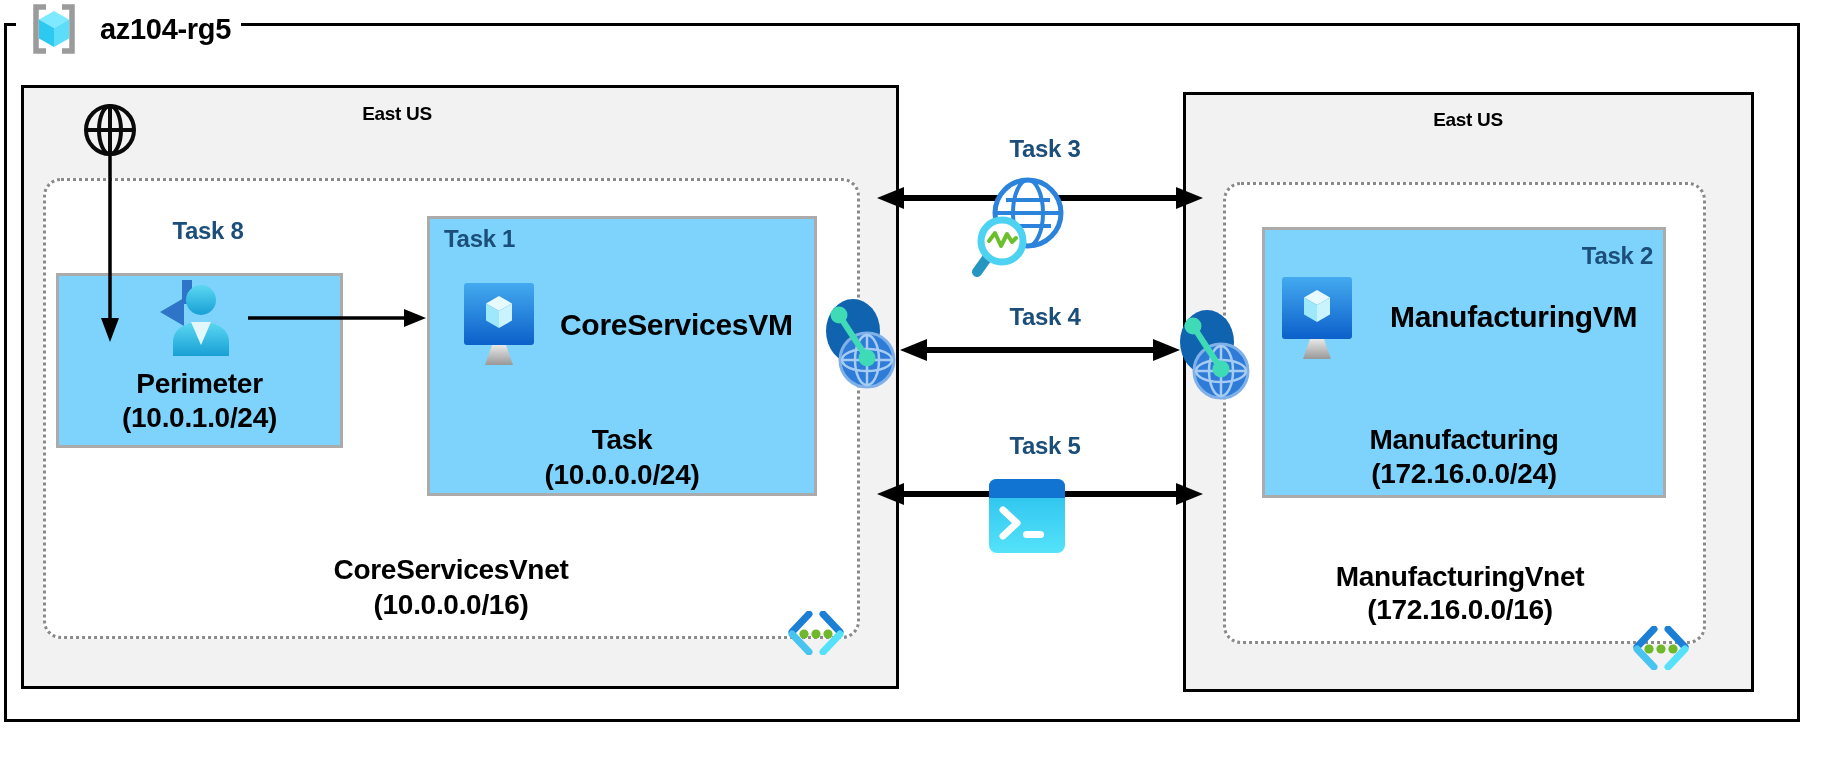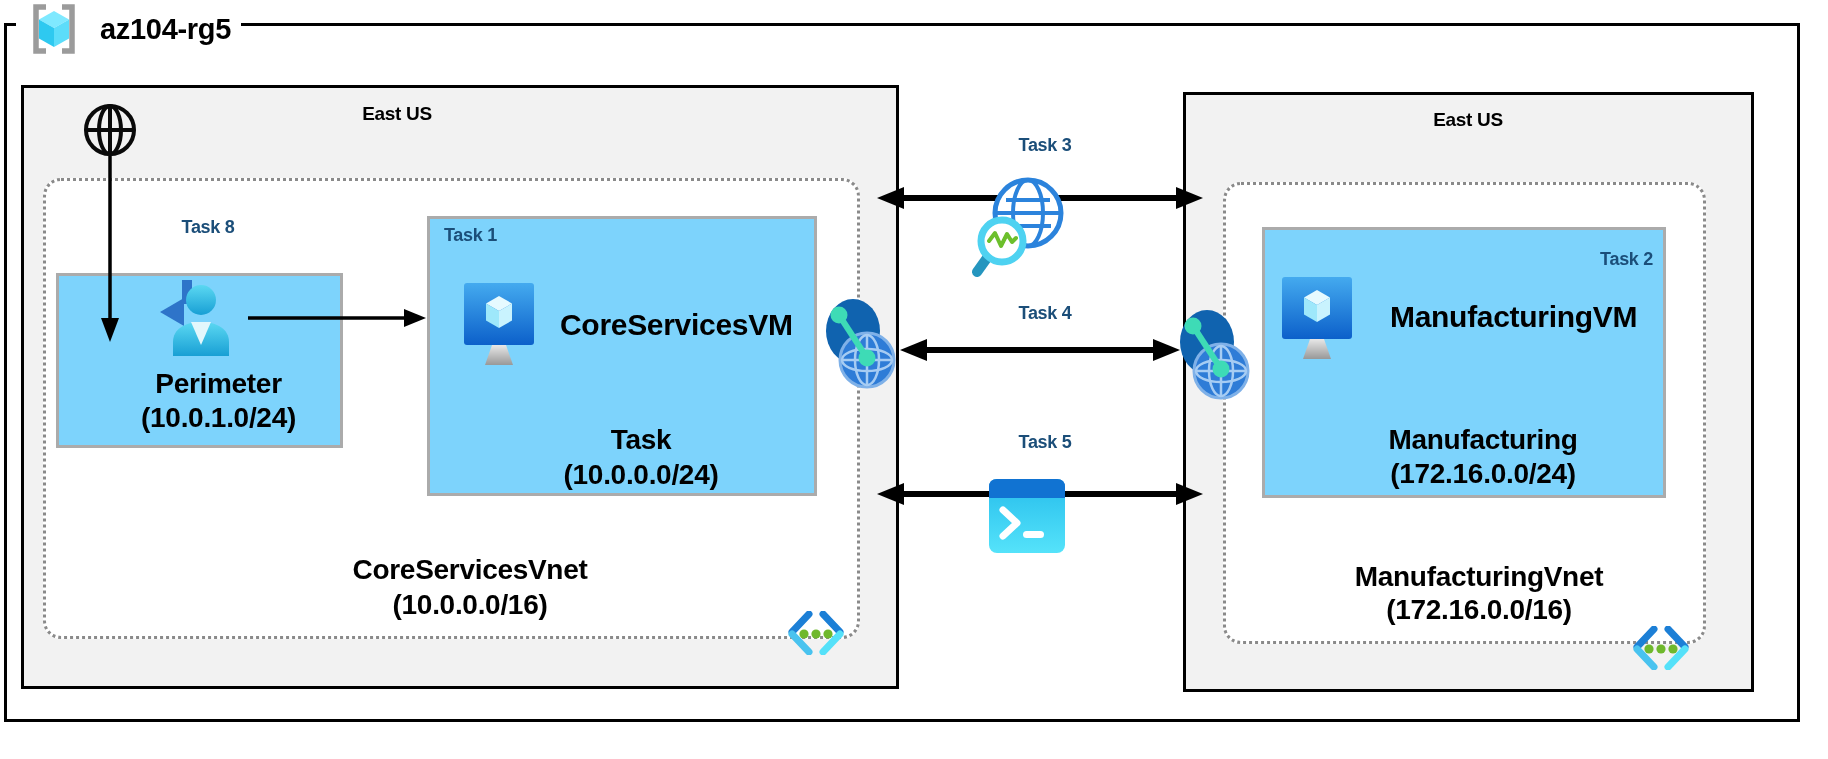--- a/index.html
+++ b/index.html
@@ -5,22 +5,22 @@
   html,body{margin:0;padding:0;background:#fff;}
   #canvas{position:relative;width:1828px;height:759px;background:#fff;overflow:hidden;
           font-family:"Liberation Sans","DejaVu Sans",sans-serif;font-weight:700;color:#000;}
   .abs{position:absolute;}
   .region{position:absolute;background:#F2F2F2;border:3px solid #000;box-sizing:border-box;}
   .vnet{position:absolute;background:#FFF;border:3px dotted #8A8A8A;border-radius:18px;box-sizing:border-box;z-index:2;}
   .subnet{position:absolute;background:#7dd3fc;border:3px solid #ABABAB;box-sizing:border-box;z-index:3;}
   .lbl{position:absolute;white-space:nowrap;}
   .center{text-align:center;}
   .region-lbl{font-size:19px;letter-spacing:-0.3px;}
-  .task-lbl{font-size:18px;color:#1B4E79;letter-spacing:-0.3px;z-index:4;}
-  .name-lbl{font-size:28px;letter-spacing:-0.3px;z-index:4;padding-left:19px;}
+  .task-lbl{font-size:24px;color:#1B4E79;letter-spacing:-0.3px;z-index:4;}
+  .name-lbl{font-size:28px;letter-spacing:-0.3px;z-index:4;}
   .vm-lbl{font-size:30px;letter-spacing:-0.3px;z-index:4;margin-top:7px;}
   .rg-lbl{font-size:29px;letter-spacing:-0.3px;}
   .rg-label-box{position:absolute;left:16px;top:0px;height:58px;background:#FFF;display:flex;
                 align-items:center;gap:20px;padding:0 10px 0 12px;z-index:5;}
   .arrow{position:absolute;z-index:5;}
   .icon{position:absolute;z-index:6;}
   svg{display:block;}
 </style>
 </head>
 <body>
@@ -125,21 +125,21 @@
     <circle cx="29" cy="23" r="4.6" fill="#6FB82C"></circle>
     <circle cx="41" cy="23" r="4.6" fill="#6FB82C"></circle>
   </svg>
 
   <div class="region" style="left:1183px;top:92px;width:571px;height:600px;"></div>
   <div class="lbl region-lbl center" style="left:1368px;top:109px;width:200px;">East US</div>
 
   <div class="vnet" style="left:1223px;top:182px;width:483px;height:462px;"></div>
 
   <div class="subnet" style="left:1262px;top:227px;width:404px;height:271px;">
-    <div class="lbl task-lbl" style="right:10px;top:19px;">Task 2</div>
+    <div class="lbl task-lbl" style="right:10px;top:12px;">Task 2</div>
     <div class="lbl name-lbl center" style="left:0;top:194px;width:398px;">Manufacturing</div>
     <div class="lbl name-lbl center" style="left:0;top:228px;width:398px;">(172.16.0.0/24)</div>
   </div>
 
   <svg class="icon" style="left:1280px;top:277px;" width="74" height="96" viewBox="0 0 74 96">
     <rect x="2" y="0" width="70" height="62" rx="3" fill="url(#grad-vm-screen)"></rect>
     <polygon points="37,13 50,20.5 37,28 24,20.5" fill="#E6FAFF"></polygon>
     <polygon points="24,20.5 37,28 37,45 24,37.5" fill="#9EE8FB"></polygon>
     <polygon points="50,20.5 37,28 37,45 50,37.5" fill="#C9F3FE"></polygon>
     <polygon points="30,62 44,62 51,82 23,82" fill="url(#grad-stand)"></polygon>

